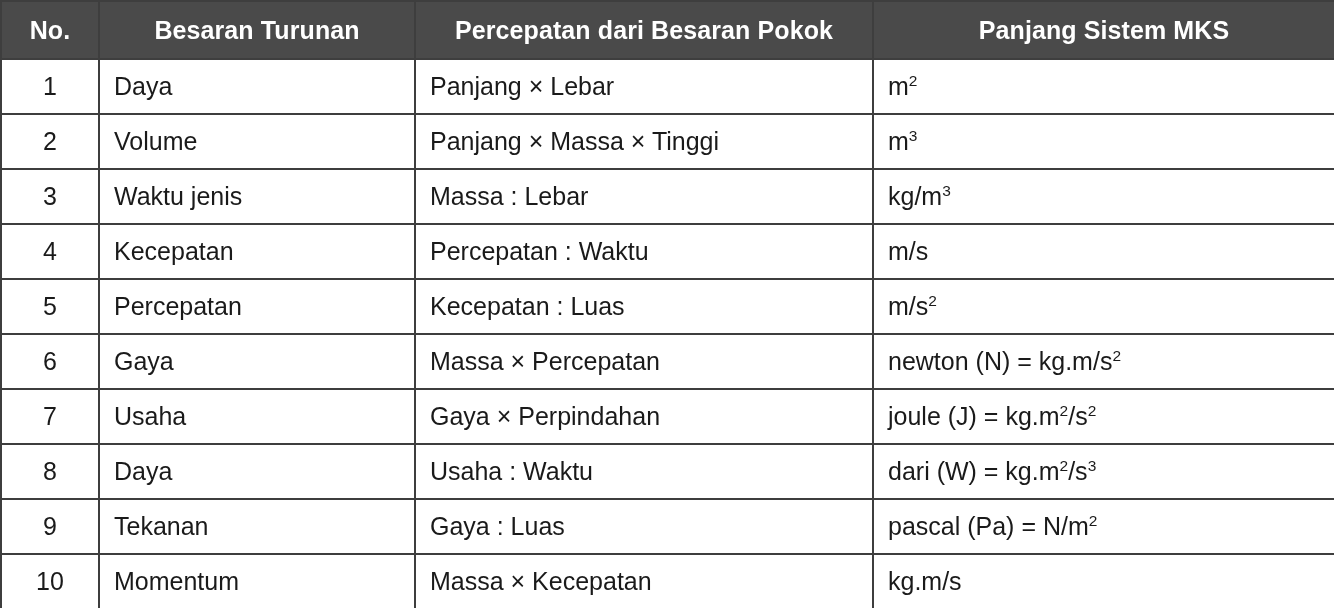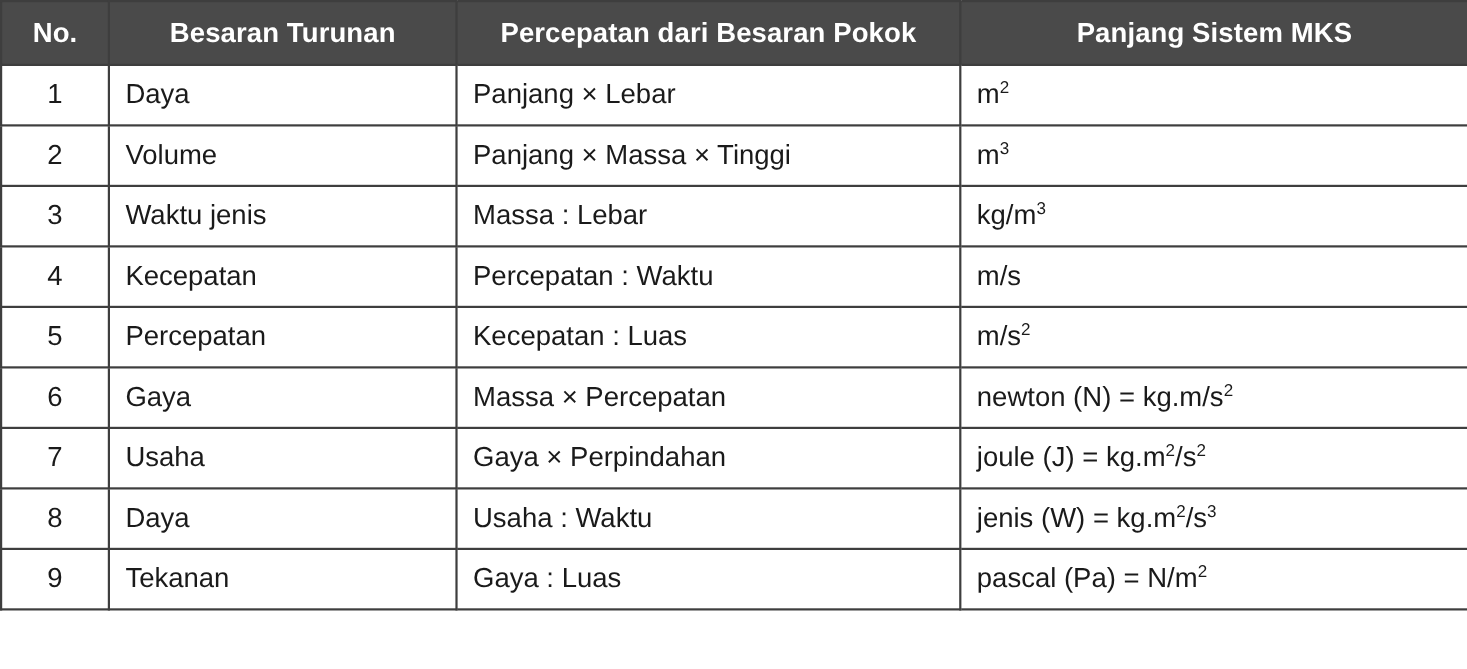--- a/index.html
+++ b/index.html
@@ -120,23 +120,29 @@
       <tr>
         <td class="col-no">7</td>
         <td>Usaha</td>
         <td>Gaya × Perpindahan</td>
         <td><span>joule (J) = kg.m</span><sup>2</sup><span>/s</span><sup>2</sup></td>
       </tr>
       <tr>
         <td class="col-no">8</td>
         <td>Daya</td>
         <td>Usaha : Waktu</td>
-        <td><span>jenis (W) = kg.m</span><sup>2</sup><span>/s</span><sup>3</sup></td>
+        <td><span>dari (W) = kg.m</span><sup>2</sup><span>/s</span><sup>3</sup></td>
       </tr>
       <tr>
         <td class="col-no">9</td>
         <td>Tekanan</td>
         <td>Gaya : Luas</td>
         <td><span>pascal (Pa) = N/m</span><sup>2</sup></td>
       </tr>
+      <tr>
+        <td class="col-no">10</td>
+        <td>Momentum</td>
+        <td>Massa × Kecepatan</td>
+        <td><span>kg.m/s</span><sup></sup></td>
+      </tr>
     </tbody>
   </table>
 </div>
 
 </body></html>

